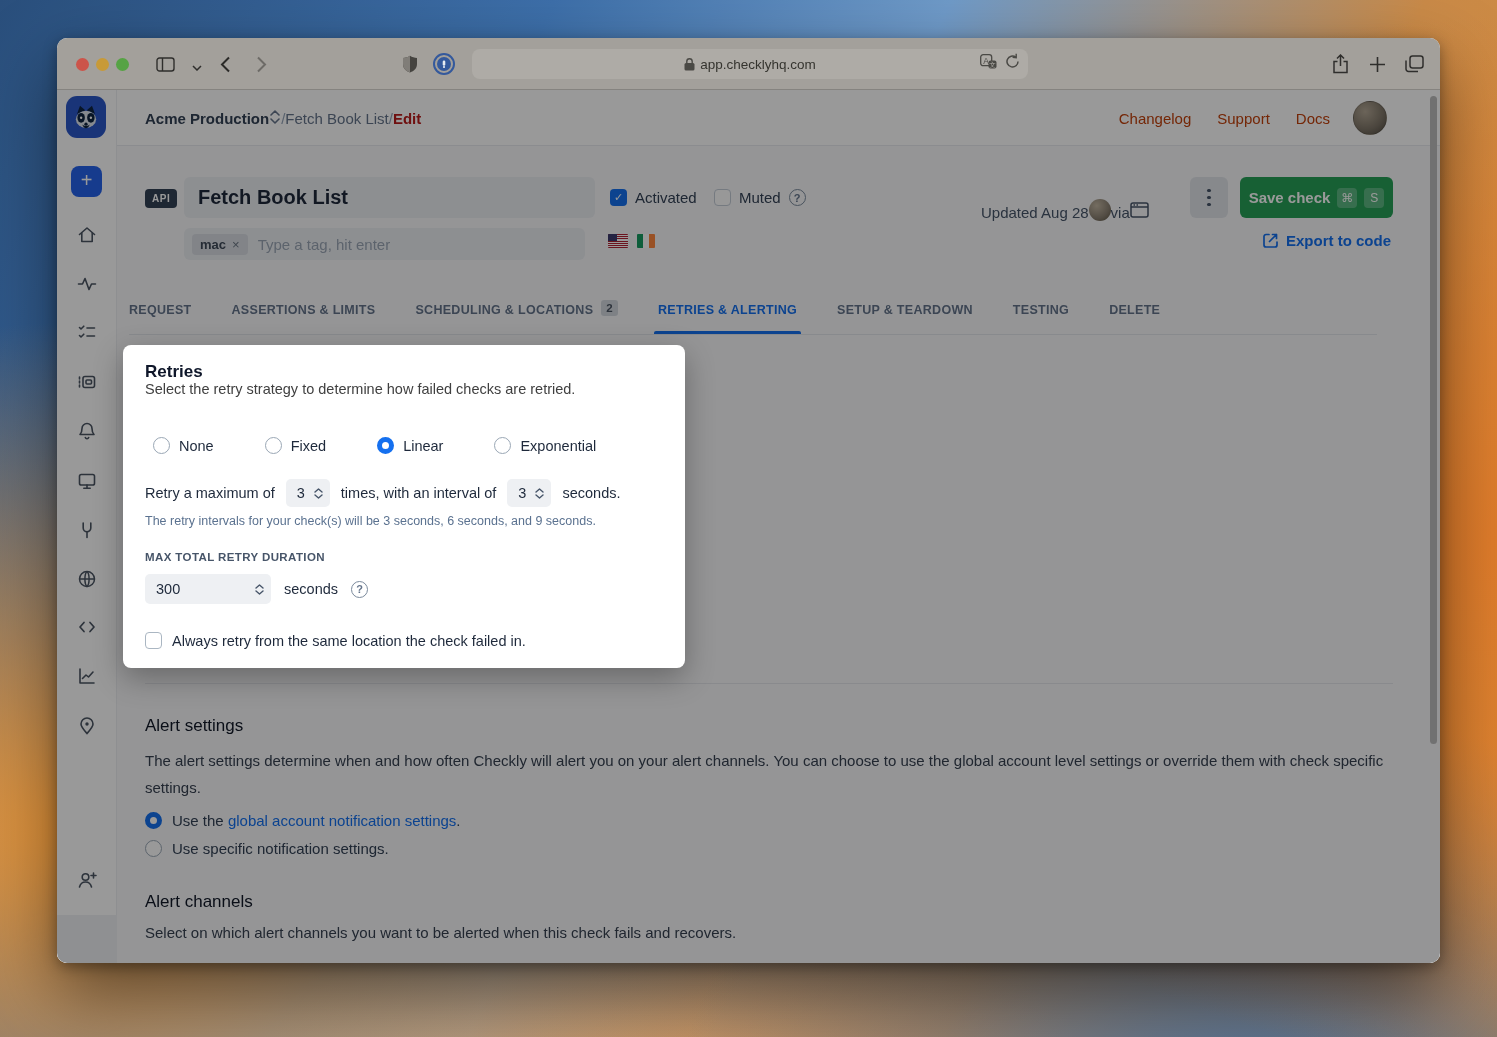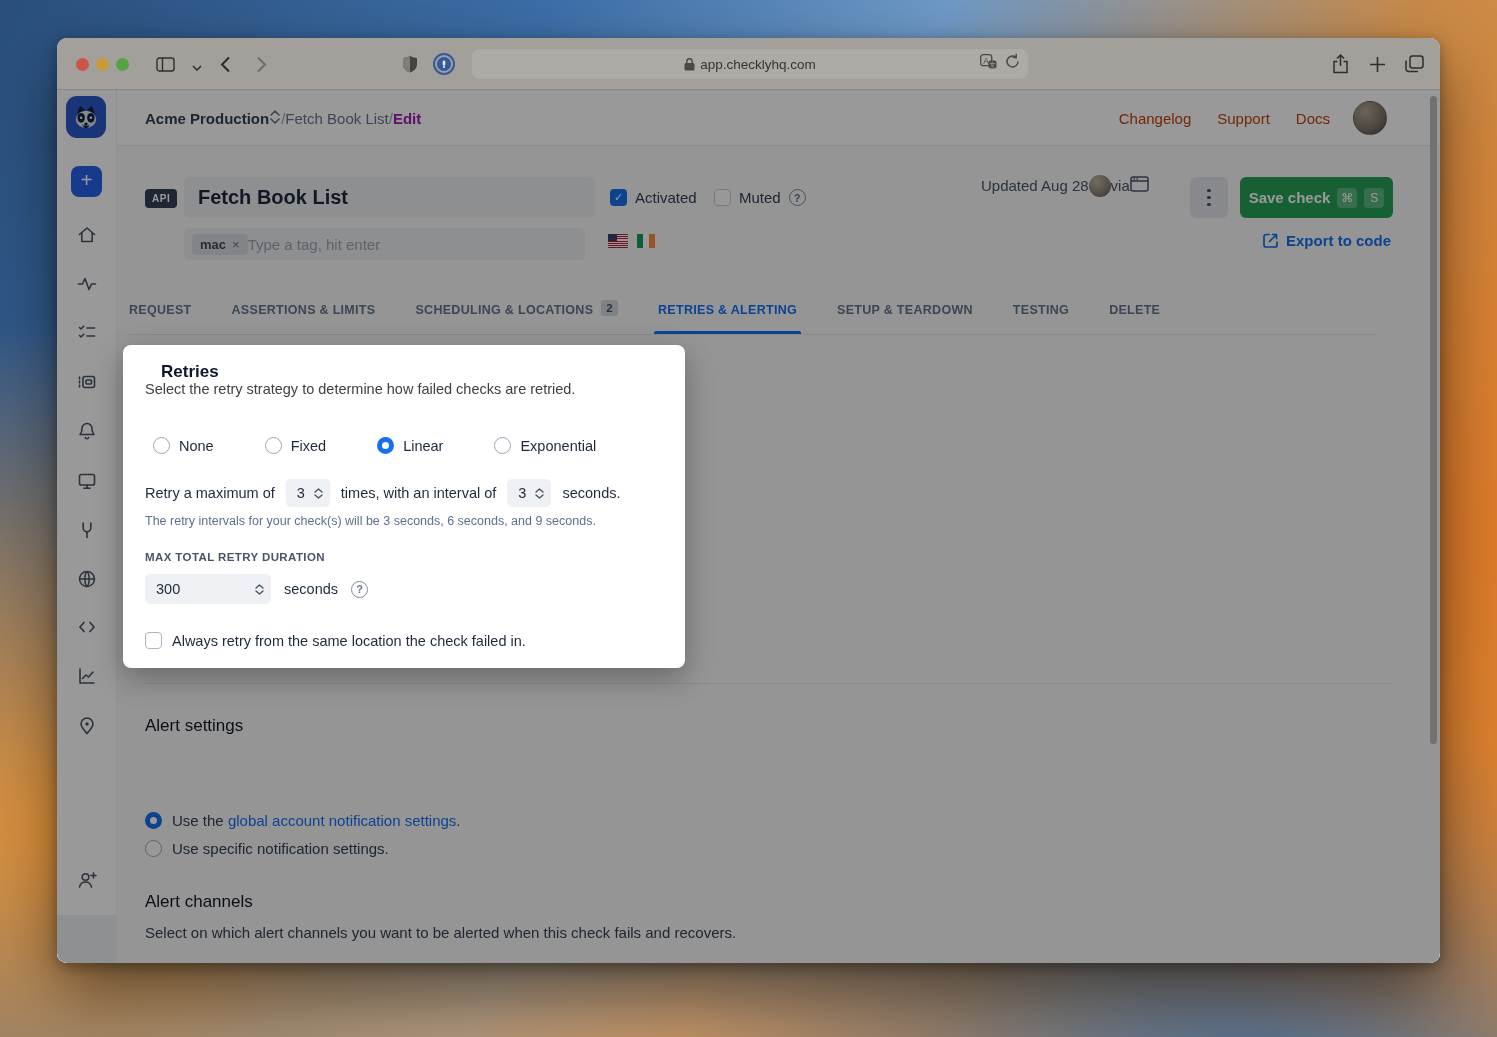--- a/index.html
+++ b/index.html
@@ -49,40 +49,40 @@
   .sidebar { position:absolute; left:0; top:0; bottom:0; width:60px; background:#ffffff; border-right:1px solid #edeff2; }
   .logo { position:absolute; left:9px; top:6px; width:40px; height:42px; border-radius:11px; background:#2b57c9; display:flex; align-items:center; justify-content:center; }
   .plusbtn { position:absolute; left:14px; top:76px; width:31px; height:31px; border-radius:8px; background:#2563eb; color:#fff; font-size:20px; line-height:29px; text-align:center; font-weight:400; }
   .side-ic { position:absolute; left:18px; width:24px; height:24px; color:#4b5563; display:flex; align-items:center; justify-content:center; }
   .collapse-strip { position:absolute; left:0; bottom:0; width:60px; height:48px; background:#eef0f3; }
   .topnav { position:absolute; left:60px; top:0; right:0; height:56px; background:#fff; border-bottom:1px solid #e8eaee; }
   .crumbs { position:absolute; left:28px; top:0; height:56px; display:flex; align-items:center; font-size:15px; }
   .crumb-account { color:#334155; font-weight:600; }
   .crumb-sep { color:#94a3b8; }
   .crumb-mid { color:#64748b; }
-  .crumb-cur { color:#a21caf; font-weight:700; }
+  .crumb-cur { color:#b91c1c; font-weight:700; }
   .nav-right { position:absolute; right:55px; top:0; height:56px; display:flex; align-items:center; gap:26px; font-size:15px; color:#c2410c; }
   .avatar-lg { position:absolute; right:53px; top:11px; width:34px; height:34px; border-radius:50%;
     background:radial-gradient(circle at 35% 30%, #b3a795, #7d7467 60%, #4e483f); border:1px solid rgba(0,0,0,.1); }
   .main { position:absolute; left:60px; top:56px; right:0; bottom:0; background:#f8f9fb; }
   .api-badge { position:absolute; left:28px; top:43px; background:#334155; color:#fff; font-size:10px; font-weight:700; letter-spacing:.5px; padding:4px 7px; border-radius:4px; }
   .name-input { position:absolute; left:67px; top:31px; width:411px; height:41px; background:#eceef2; border:none; border-radius:6px; font-family:inherit; font-size:20px; font-weight:700; color:#1e293b; padding:0 14px; outline:none; }
   .chk-group { position:absolute; top:31px; height:41px; display:flex; align-items:center; gap:8px; font-size:15px; color:#334155; }
   .checkbox { width:17px; height:17px; border-radius:4px; }
   .checkbox.on { background:#1570ef; color:#fff; font-size:11px; font-weight:700; text-align:center; line-height:17px; }
   .checkbox.off { background:#fdfdfe; border:1.5px solid #c3ccd6; }
   .help-circle { width:17px; height:17px; border-radius:50%; border:1.5px solid #7b8a9c; color:#64748b; font-size:11px; font-weight:700; display:flex; align-items:center; justify-content:center; }
-  .updated-group { position:absolute; left:864px; top:19px; height:41px; display:flex; align-items:center; gap:0; font-size:15px; color:#475569; }
+  .updated-group { position:absolute; left:864px; top:34px; height:41px; display:flex; align-items:flex-end; gap:0; font-size:15px; color:#475569; }
   .avatar-sm { width:22px; height:22px; border-radius:50%; background:radial-gradient(circle at 35% 30%, #c2b6a2, #8a8072 60%, #57503f); }
   .kebab { position:absolute; left:1073px; top:31px; width:38px; height:41px; background:#e2e5ea; border-radius:6px; display:flex; align-items:center; justify-content:center; }
   .kebab-dots { display:flex; flex-direction:column; gap:3.5px; }
   .kebab-dots i { width:3.5px; height:3.5px; background:#475569; border-radius:50%; }
   .save-btn { position:absolute; left:1123px; top:31px; width:153px; height:41px; background:#27a158; border-radius:6px; display:flex; align-items:center; justify-content:center; gap:7px; color:#fff; font-size:15px; font-weight:700; }
   .key { width:20px; height:20px; background:rgba(255,255,255,.25); border-radius:4px; font-size:12px; font-weight:400; display:flex; align-items:center; justify-content:center; }
-  .tag-input-wrap { position:absolute; left:67px; top:82px; width:401px; height:32px; background:#eceef2; border-radius:6px; display:flex; align-items:center; padding:0 8px; }
+  .tag-input-wrap { position:absolute; left:67px; top:82px; width:401px; height:32px; background:#eceef2; border-radius:6px; display:flex; align-items:center; padding:0 8px; gap:10px; }
   .tag-chip { background:#d9dde3; border-radius:4px; padding:3px 8px; font-size:13px; font-weight:700; color:#3f4a59; display:flex; align-items:center; gap:6px; }
   .tag-chip .x { color:#6b7684; font-weight:400; font-size:13px; }
   .tag-input { flex:1; border:none; background:transparent; outline:none; font-family:inherit; font-size:15px; color:#334155; }
   .tag-input::placeholder { color:#9aa6b5; }
   .flag { position:absolute; top:88px; height:14px; border-radius:1px; overflow:hidden; }
   .flag-us { left:491px; width:20px;
     background:repeating-linear-gradient(#b22234 0 1.1px,#fff 1.1px 2.2px); }
   .flag-us::after { content:""; position:absolute; left:0; top:0; width:9px; height:7px; background:#3c3b6e; }
   .flag-ie { left:520px; width:18px; background:linear-gradient(90deg,#169b62 0 33.3%,#fff 33.3% 66.6%,#ff883e 66.6%); }
   .export-link { position:absolute; left:1145px; top:86px; display:flex; align-items:center; gap:7px; color:#1570ef; font-size:15px; font-weight:700; }
@@ -96,21 +96,21 @@
   .divider { position:absolute; left:28px; top:537px; width:1248px; height:1px; background:#e4e7eb; }
   .sec-title { position:absolute; left:28px; font-size:17px; font-weight:400; color:#111827; }
   .sec-desc { position:absolute; left:28px; font-size:15px; color:#374151; line-height:27px; max-width:1245px; }
   .radio-row { position:absolute; left:28px; display:flex; align-items:center; gap:10px; font-size:15px; color:#334155; }
   .radio { width:17px; height:17px; border-radius:50%; background:#fff; border:1.5px solid #9aa7b5; flex:0 0 auto; }
   .radio.sel { border:5px solid #1570ef; }
   .link { color:#1570ef; }
   
   .dim { position:absolute; inset:0; background:rgba(0,0,0,.40); z-index:50; }
   .card { position:absolute; left:66px; top:255px; width:562px; height:323px; background:#fff; border-radius:8px; z-index:60; box-shadow:0 10px 30px rgba(0,0,0,.30); }
-  .card-title { position:absolute; left:38px; top:17px; font-size:17px; font-weight:700; color:#0f172a; }
+  .card-title { position:absolute; left:22px; top:17px; font-size:17px; font-weight:700; color:#0f172a; }
   .card-desc { position:absolute; left:22px; top:36px; font-size:14.5px; color:#404040; }
   .strategy-row { position:absolute; left:30px; top:92px; display:flex; align-items:center; }
   .strategy { display:flex; align-items:center; gap:9px; font-size:14.5px; color:#1e293b; margin-right:51px; }
   .sentence { position:absolute; left:22px; top:134px; display:flex; align-items:center; gap:11px; font-size:14.5px; color:#1e293b; }
   .num-input { height:28px; background:#eef0f3; border-radius:5px; display:flex; align-items:center; padding:0 7px 0 11px; gap:9px; color:#1e293b; }
   .num-input .val { font-size:14.5px; }
   .stepper { display:flex; flex-direction:column; gap:1px; color:#475569; }
   .card-helper { position:absolute; left:22px; top:169px; font-size:12.5px; color:#5b7290; }
   .dur-label { position:absolute; left:22px; top:206px; font-size:11.5px; font-weight:700; letter-spacing:.4px; color:#475569; }
   .dur-row { position:absolute; left:22px; top:229px; display:flex; align-items:center; gap:13px; font-size:14.5px; color:#1e293b; }
@@ -410,20 +410,21 @@
               <span>TESTING</span>
             </span>
           <span class="tab">
               <span>DELETE</span>
             </span>
         </div>
 
         <div class="divider"></div>
 
         <div class="sec-title" style="top:570px">Alert settings</div>
+        <div class="sec-desc" style="top:601px">The alert settings determine when and how often Checkly will alert you on your alert channels. You can choose to use the global account level settings or override them with check specific settings.</div>
 
         <div class="radio-row" style="top:666px">
           <span class="radio sel"></span>
           <span><span>Use the </span><span class="link">global account notification settings</span><span>.</span></span>
         </div>
         <div class="radio-row" style="top:694px">
           <span class="radio"></span>
           <span>Use specific notification settings.</span>
         </div>
 

